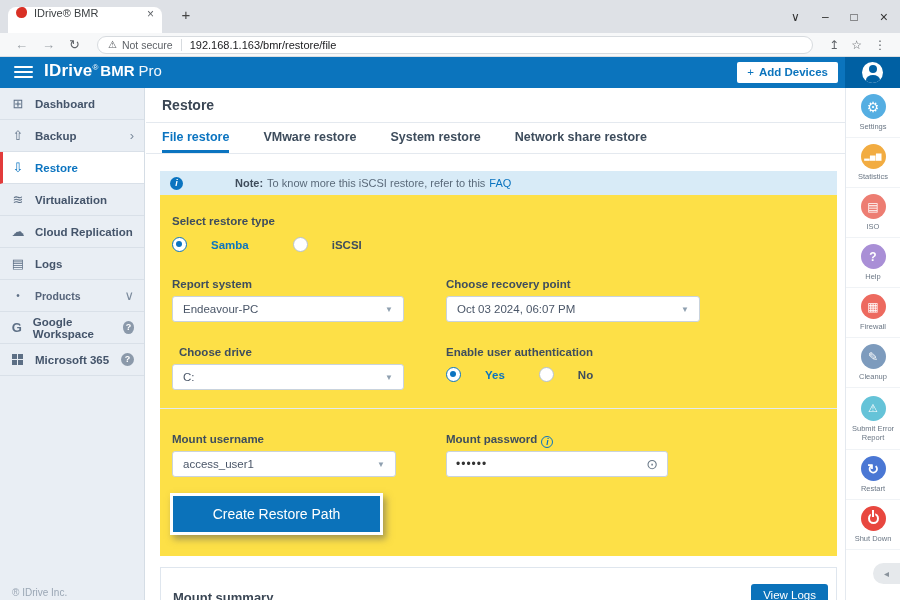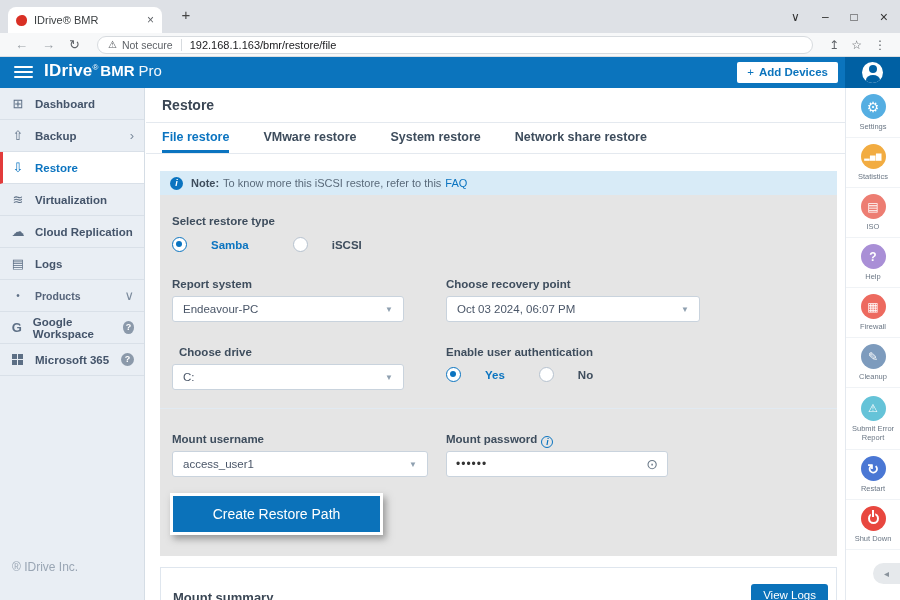--- a/index.html
+++ b/index.html
@@ -1,20 +1,20 @@
 <!DOCTYPE html>
 <html><head>
 <meta charset="utf-8">
 <style>
   * { margin:0; padding:0; box-sizing:border-box; }
   html,body { width:900px; height:600px; overflow:hidden; font-family:"Liberation Sans", sans-serif; background:#fff; }
 
   
   .tabstrip { position:absolute; top:0; left:0; right:0; height:33px; background:#dee1e6; }
-  .btab { position:absolute; left:8px; top:7px; width:154px; height:26px; background:#fff; border-radius:8px 8px 0 0; display:flex; align-items:center; padding:0 8px; }
+  .btab { position:absolute; left:8px; top:7px; width:154px; height:26px; background:#fff; border-radius:8px 8px 0 0; display:flex; padding:0 8px; }
   .favicon { width:11px; height:11px; background:#d93025; border-radius:55% 45% 50% 50%; margin-right:7px; flex:none; }
   .btab-title { font-size:11px; color:#3c4043; flex:1; white-space:nowrap; overflow:hidden; }
   .btab-close { font-size:12px; color:#5f6368; margin-left:6px; cursor:default; }
   .newtab-btn { position:absolute; left:176px; top:6px; font-size:15px; color:#444; width:20px; text-align:center; }
   .winctls { position:absolute; right:4px; top:0; height:33px; display:flex; align-items:center; gap:22px; color:#333; font-size:12px; padding-right:8px; }
   .toolbar { position:absolute; top:33px; left:0; right:0; height:24px; background:#f7f8f9; border-bottom:1px solid #dcdfe3; display:flex; align-items:center; padding:0 8px; }
   .nav-btn { color:#5f6368; font-size:13px; margin:0 7px; }
   .nav-btn.dim { color:#9aa0a6; }
   .omnibox { flex:1; height:18px; background:#fff; border:1px solid #d7dbdf; border-radius:10px; margin:0 10px; display:flex; align-items:center; padding:0 10px; }
   .warn-ic { color:#5f6368; font-size:10px; margin-right:5px; }
@@ -44,34 +44,34 @@
   .nav-icon { width:16px; margin-right:9px; color:#5d6f85; font-size:13px; text-align:center; font-weight:normal; }
   .nav-item.active { background:#fff; border-left:3px solid #e23b3b; padding-left:7px; color:#0b74c0; }
   .nav-item.active .nav-icon { color:#0b74c0; }
   .nav-chev { margin-left:auto; color:#7b8a9c; font-size:13px; font-weight:normal; }
   .nav-item.products { font-size:10.5px; color:#56647a; }
   .nav-item.products .nav-icon { font-size:10px; }
   .g-ic { font-size:13px; font-weight:bold; }
   .ms-grid { width:11px; height:11px; display:grid; grid-template-columns:5px 5px; grid-template-rows:5px 5px; gap:1px; margin:0 12px 0 2px; }
   .ms-grid i { background:#5d6f85; }
   .q-badge { margin-left:auto; width:13px; height:13px; border-radius:50%; background:#8b99aa; color:#fff; font-size:9px; line-height:13px; text-align:center; font-weight:bold; }
-  .sb-footer { position:absolute; bottom:26px; left:12px; font-size:12px; color:#9aa6b4; }
+  .sb-footer { position:absolute; bottom:2px; left:12px; font-size:10px; color:#9aa6b4; }
 
   
   .main { position:absolute; top:88px; left:146px; width:699px; bottom:0; background:#fff; }
   .title-bar { height:35px; line-height:35px; padding-left:16px; font-size:14px; font-weight:bold; color:#3a4654; border-bottom:1px solid #e4e9ef; }
   .tabs { height:31px; display:flex; padding-left:16px; border-bottom:1px solid #e4e9ef; gap:34px; }
   .tab-item { display:flex; align-items:center; font-size:12.5px; font-weight:bold; color:#3d4c5c; border-bottom:3px solid transparent; cursor:default; }
   .tab-item.active { color:#0b74c0; border-bottom-color:#0b74c0; }
   .content { position:absolute; top:67px; left:0; right:0; bottom:0; }
   .note { position:absolute; left:14px; top:16px; width:677px; height:24px; background:#d8ebf7; display:flex; align-items:center; padding-left:10px; font-size:11px; color:#5a6a7a; }
   .note-ic { width:13px; height:13px; border-radius:50%; background:#0b74c0; color:#fff; font-size:9px; font-weight:bold; font-style:italic; text-align:center; line-height:13px; margin-right:8px; flex:none; }
-  .note-b { font-weight:bold; color:#3f4d5c; margin-right:4px; }
+  .note-b { font-weight:bold; color:#3f4d5c; margin-right:4px;margin-left:44px; }
   .note-link { color:#0b74c0; margin-left:4px; }
-  .form { position:absolute; left:14px; top:40px; width:677px; height:361px; background:#e5e5e5; }
+  .form { position:absolute; left:14px; top:40px; width:677px; height:361px; background:#fde047; }
   .f-label { position:absolute; font-size:11.5px; font-weight:bold; color:#3e4d5d; }
   .dropdown { position:absolute; height:26px; background:#fff; border:1px solid #c9d3dd; border-radius:3px; display:flex; align-items:center; padding:0 10px; font-size:11.5px; color:#4a5668; }
   .dd-caret { margin-left:auto; font-size:8px; color:#8fa0b0; }
   .radio-row { position:absolute; display:flex; align-items:center; gap:44px; }
   .radio { display:flex; align-items:center; gap:24px; font-size:11.5px; font-weight:bold; color:#3e4d5d; }
   .rdot { width:15px; height:15px; border-radius:50%; border:1.5px solid #b6c2cf; background:#fff; position:relative; flex:none; }
   .radio.sel { color:#0b74c0; }
   .radio.sel .rdot { border-color:#0b74c0; }
   .radio.sel .rdot::after { content:""; position:absolute; left:3px; top:3px; width:6px; height:6px; border-radius:50%; background:#0b74c0; }
   .f-divider { position:absolute; left:0; right:0; top:213px; border-top:1px solid #e1eaf2; }
@@ -249,21 +249,21 @@
           </span>
         <span class="radio">
             <span class="rdot"></span>
             <span>No</span>
           </span>
       </div>
 
       <div class="f-divider"></div>
 
       <div class="f-label" style="left:12px; top:238px;">Mount username</div>
-      <div class="dropdown" style="left:12px; top:256px; width:256px;">
+      <div class="dropdown" style="left:12px; top:256px; width:224px;">
         <span>access_user1</span>
         <span class="dd-caret">▼</span>
       </div>
       <div class="f-label" style="left:286px; top:238px;">
         <span>Mount password</span><span class="info-badge">i</span>
       </div>
       <div class="pwd-field" style="left:286px; top:256px; width:222px;">
         <span>••••••</span>
         <span class="eye-ic">⊙</span>
       </div>

